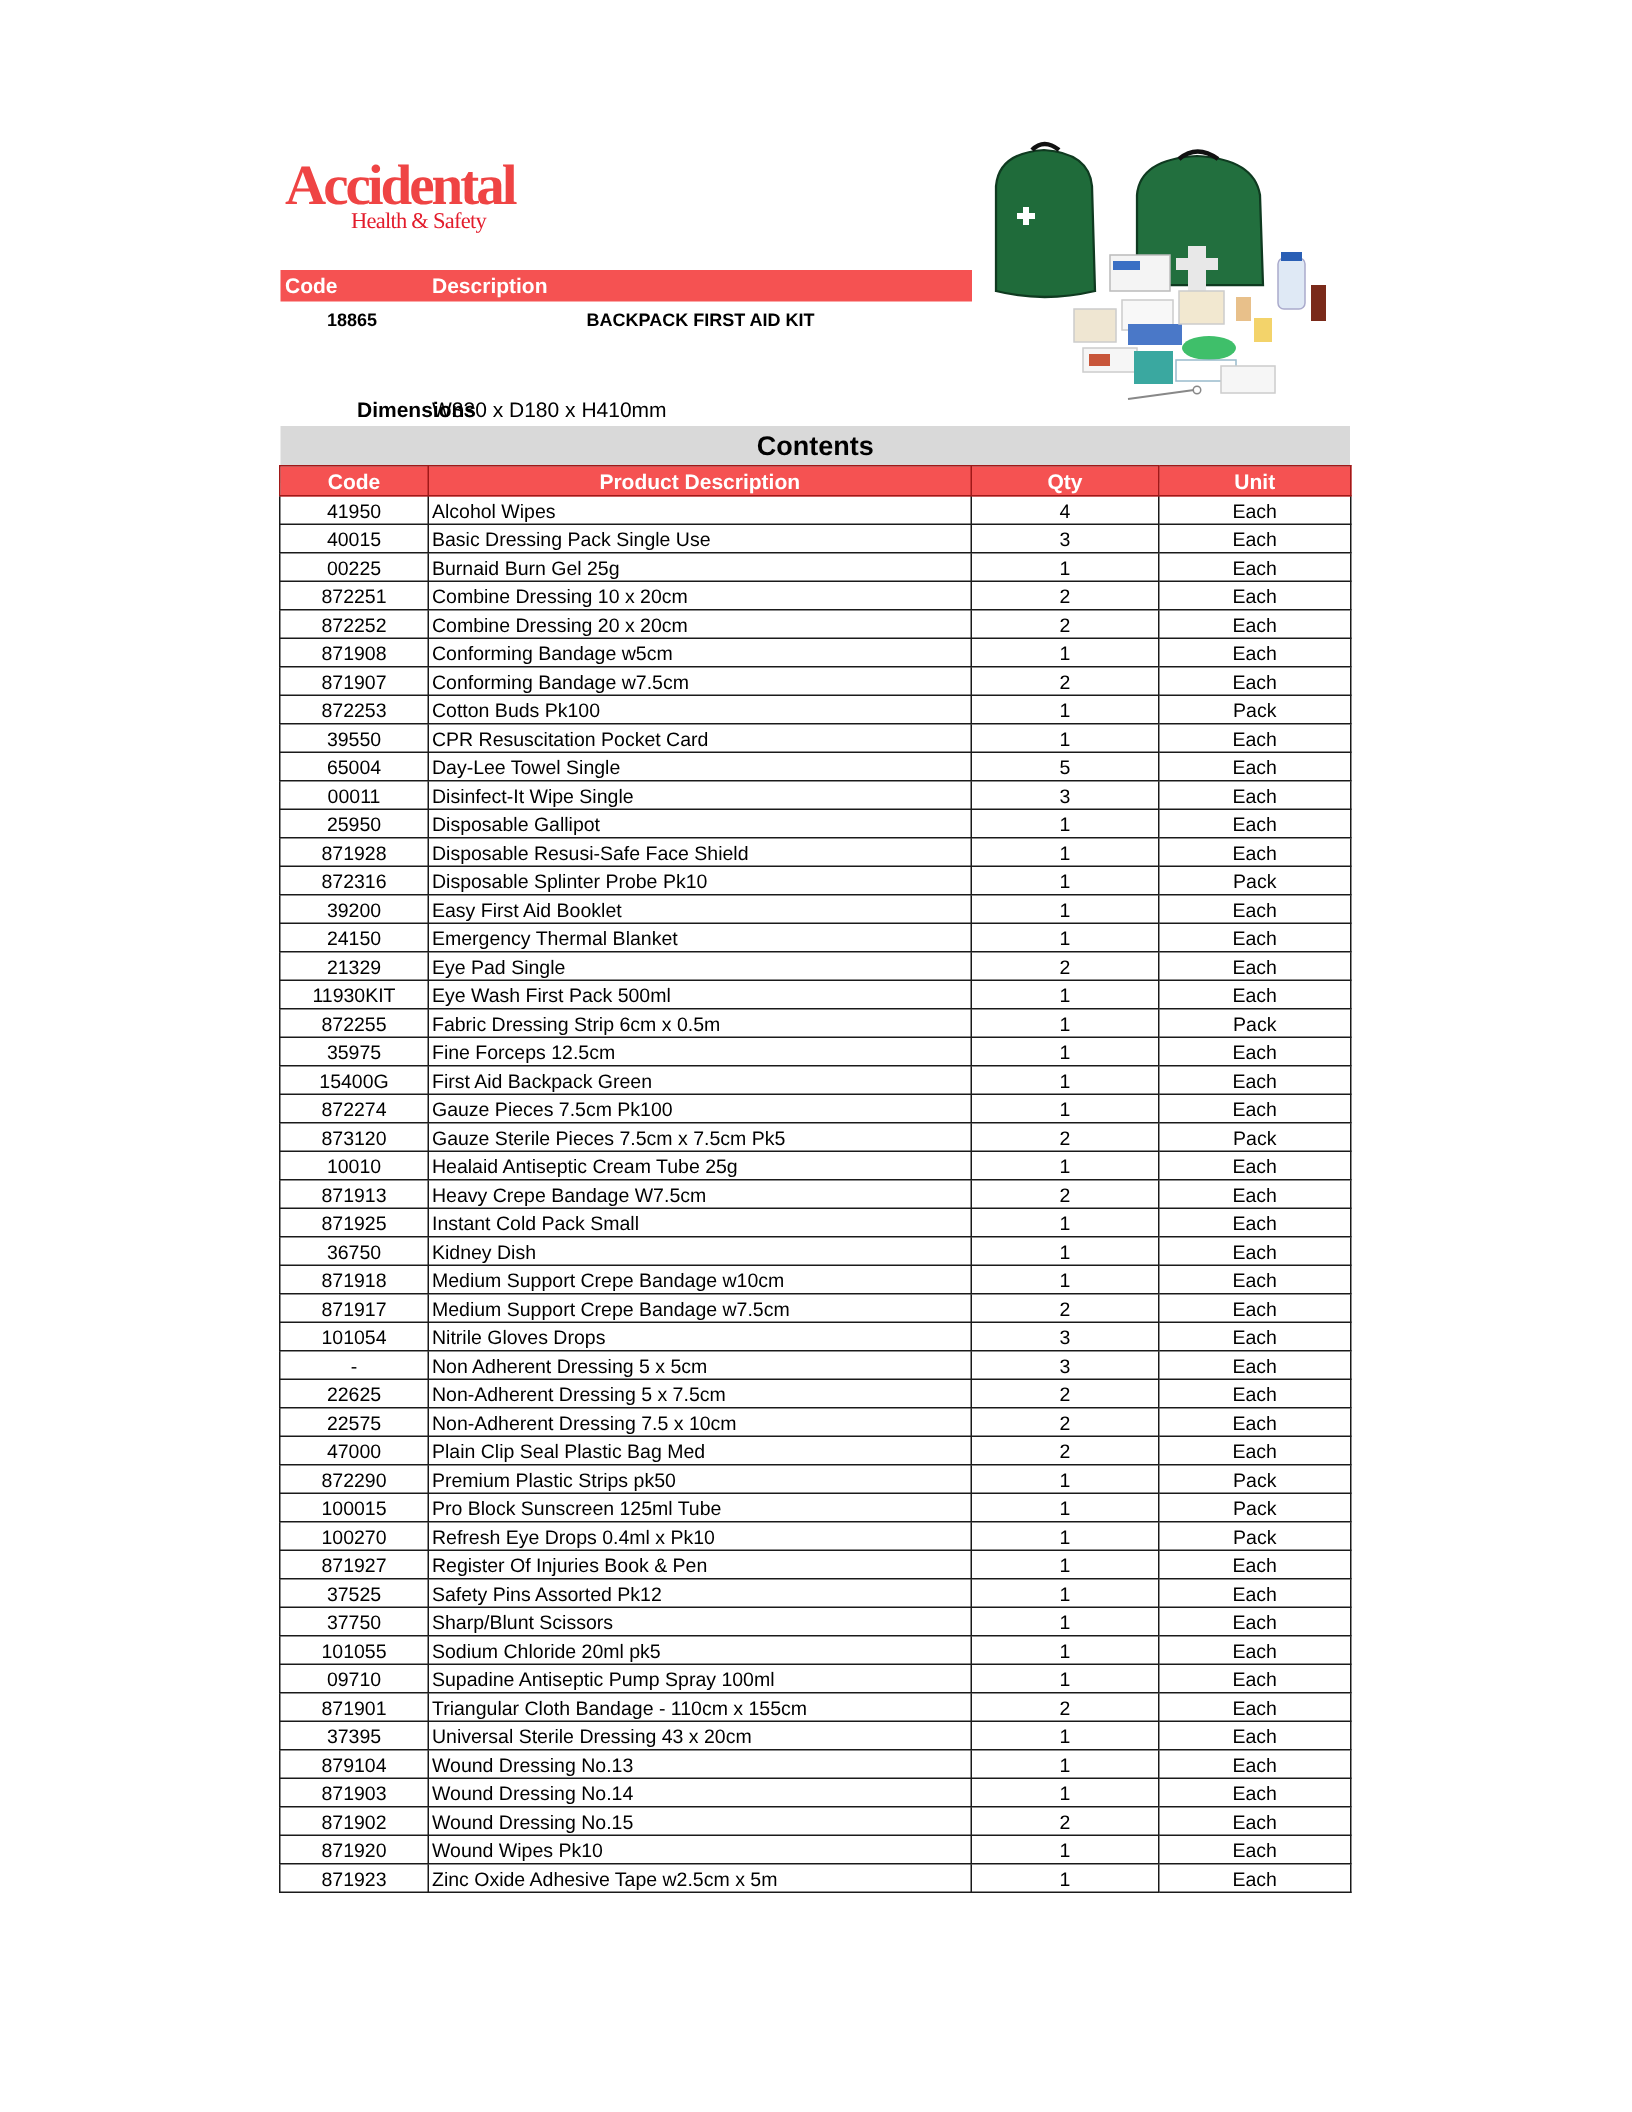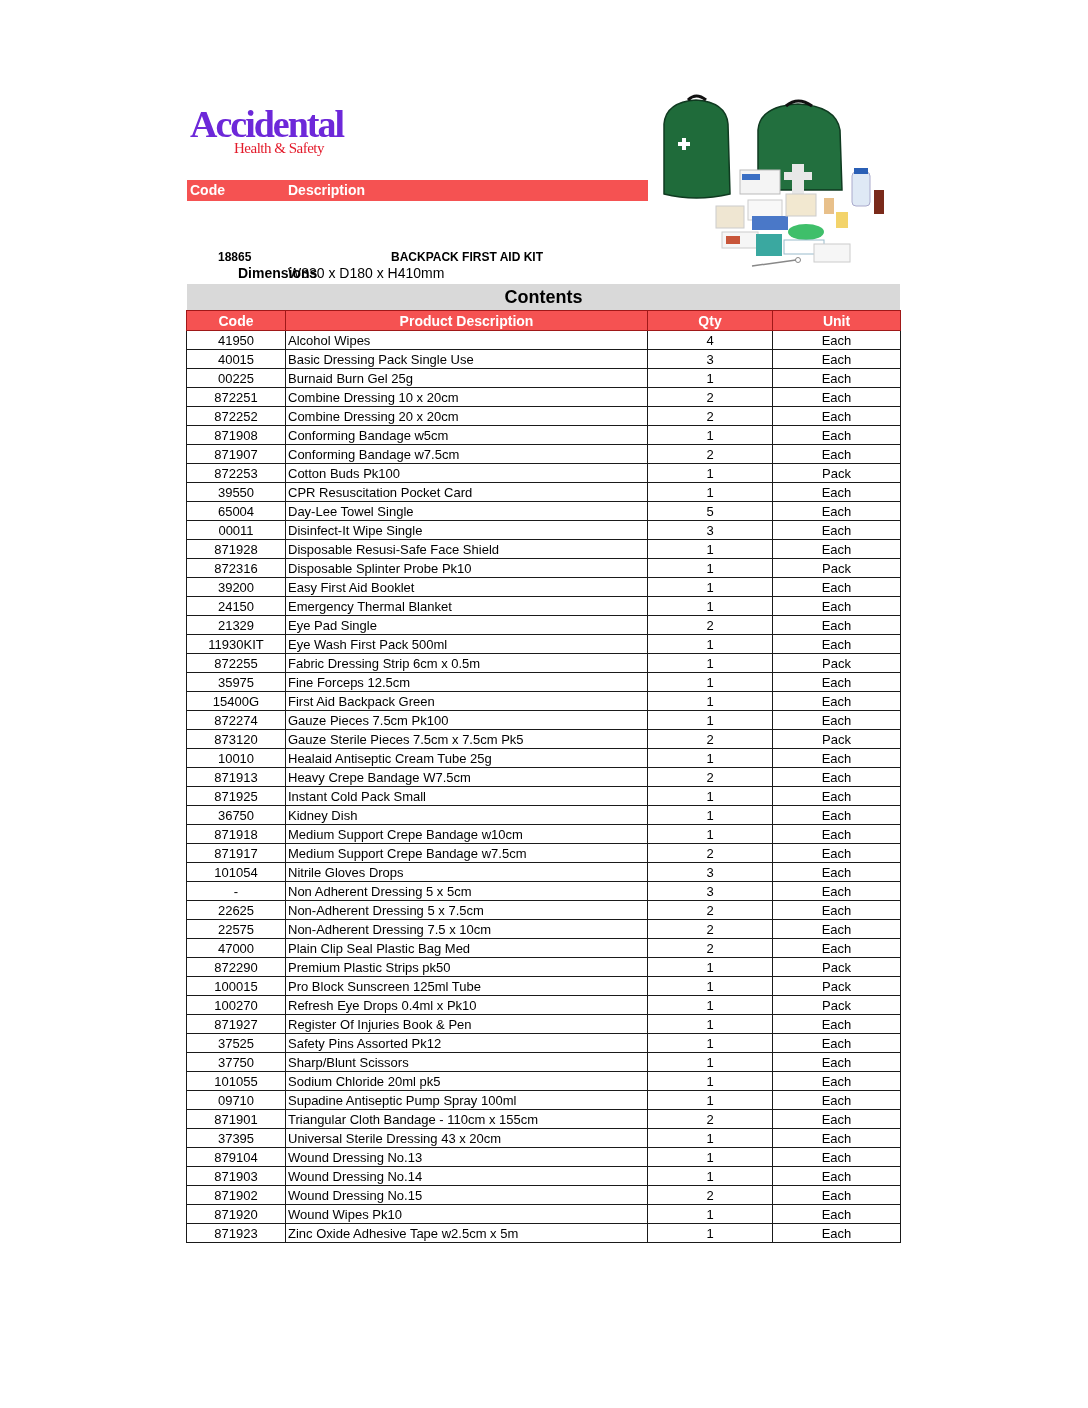--- a/index.html
+++ b/index.html
@@ -1,25 +1,25 @@
 <!DOCTYPE html>
 <html><head>
 <meta charset="utf-8">
 <style>
   html, body { margin: 0; padding: 0; background: #ffffff; }
   body { width: 1088px; height: 1408px; position: relative; font-family: "Liberation Sans", "DejaVu Sans", sans-serif; color: #000; overflow: hidden; }
 
   .logo { position: absolute; left: 190px; top: 104px; width: 140px; height: 56px; }
-  .logo .big { position: absolute; left: 0; top: 0; font-family: "Liberation Serif", "DejaVu Serif", serif; font-weight: bold; font-size: 38px; color: #6d28d9; letter-spacing: -2px; line-height: 40px; }
+  .logo .big { position: absolute; left: 0; top: 0; font-family: "Liberation Serif", "DejaVu Serif", serif; font-weight: bold; font-size: 38px; color: #ef4444; letter-spacing: -2px; line-height: 40px; }
   .logo .small { position: absolute; left: 44px; top: 36px; font-family: "Liberation Serif", "DejaVu Serif", serif; font-size: 15px; color: #e31b2b; letter-spacing: -0.5px; line-height: 16px; }
 
   .prod-header { position: absolute; left: 187px; top: 180px; width: 461px; height: 21px; background: #f55252; color: #fff; font-weight: bold; font-size: 14px; line-height: 21px; }
   .prod-header .c1 { position: absolute; left: 3px; }
   .prod-header .c2 { position: absolute; left: 101px; }
-  .prod-row { position: absolute; left: 187px; top: 203px; width: 461px; height: 20px; font-weight: bold; font-size: 12px; line-height: 20px; margin-top: 44px; }
+  .prod-row { position: absolute; left: 187px; top: 203px; width: 461px; height: 20px; font-weight: bold; font-size: 12px; line-height: 20px; }
   .prod-row .c1 { position: absolute; left: 31px; }
   .prod-row .c2 { position: absolute; left: 204px; }
 
   .kit-image { position: absolute; left: 656px; top: 94px; width: 240px; height: 180px; }
 
   .dims { position: absolute; left: 190px; top: 263px; font-size: 14px; line-height: 20px; }
   .dims .lbl { font-weight: bold; padding-left: 48px; }
   .dims .val { position: absolute; left: 98px; white-space: nowrap; }
 
   .contents-band { position: absolute; left: 187px; top: 284px; width: 713px; height: 38px; background: #d9d9d9; text-align: center; font-weight: bold; font-size: 18px; line-height: 26px; }
@@ -163,20 +163,26 @@
         <td class="qty">5</td>
         <td class="unit">Each</td>
       </tr>
       <tr>
         <td class="code">00011</td>
         <td class="desc">Disinfect-It Wipe Single</td>
         <td class="qty">3</td>
         <td class="unit">Each</td>
       </tr>
       <tr>
+        <td class="code">25950</td>
+        <td class="desc">Disposable Gallipot</td>
+        <td class="qty">1</td>
+        <td class="unit">Each</td>
+      </tr>
+      <tr>
         <td class="code">871928</td>
         <td class="desc">Disposable Resusi-Safe Face Shield</td>
         <td class="qty">1</td>
         <td class="unit">Each</td>
       </tr>
       <tr>
         <td class="code">872316</td>
         <td class="desc">Disposable Splinter Probe Pk10</td>
         <td class="qty">1</td>
         <td class="unit">Pack</td>

